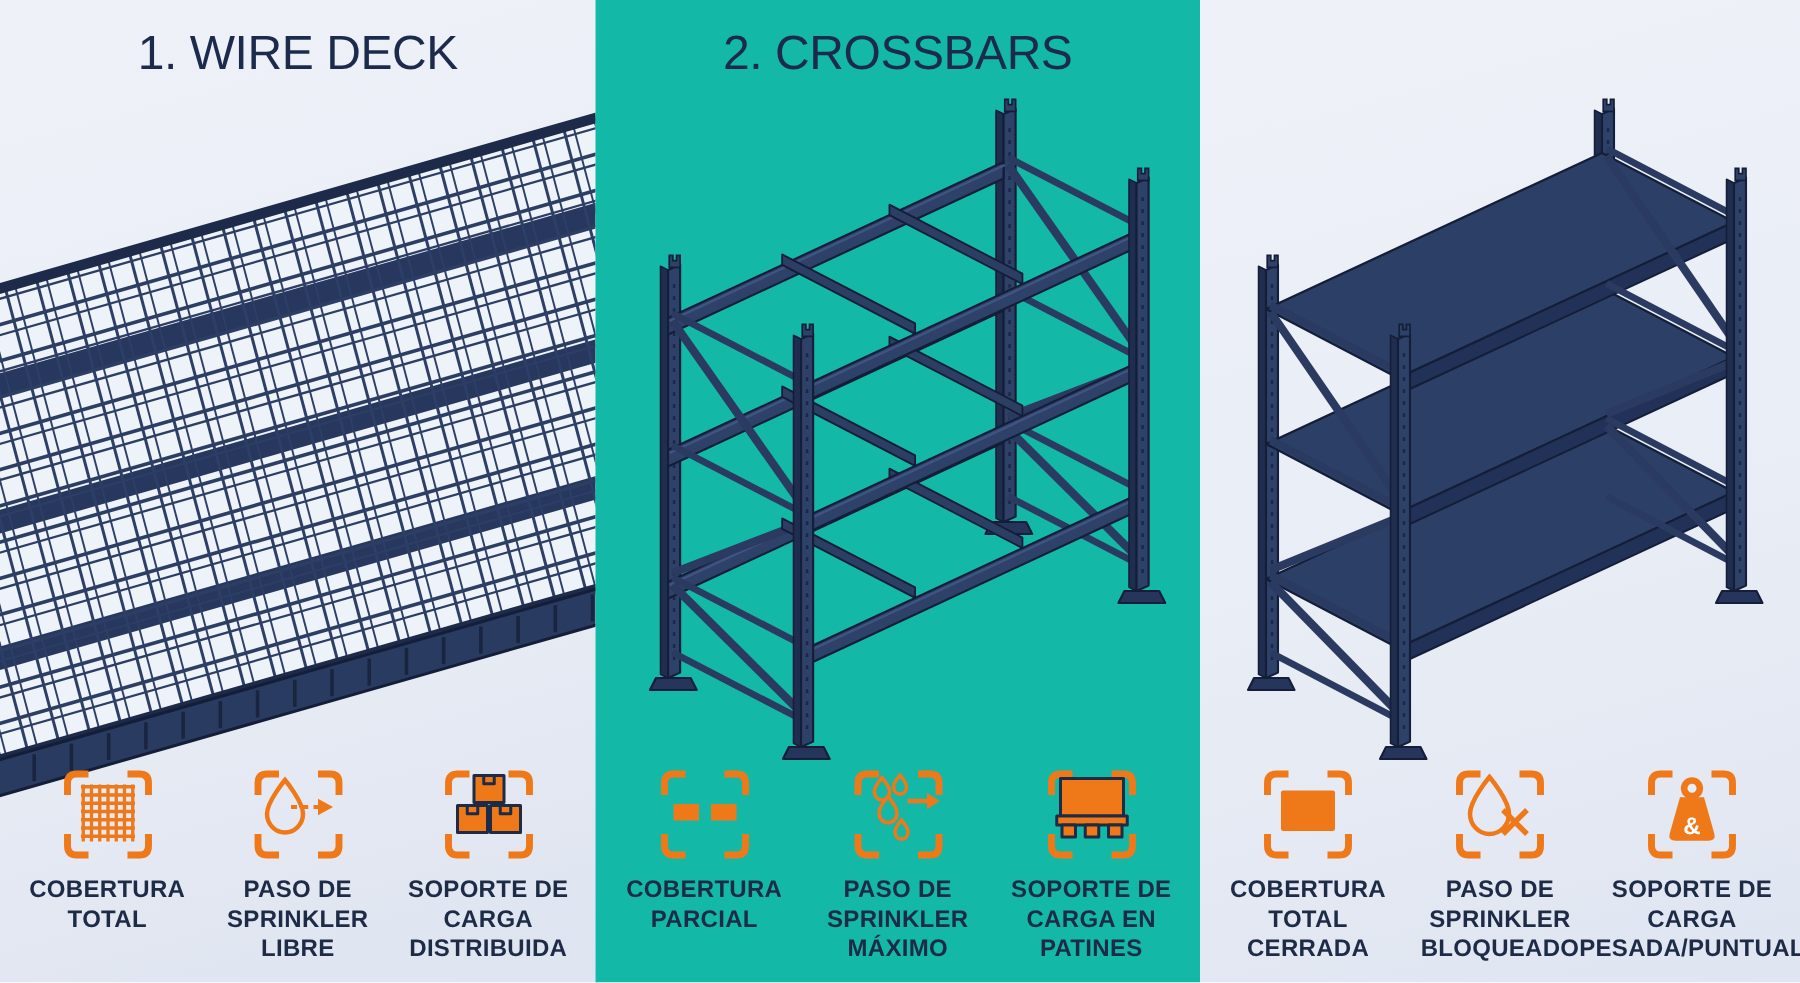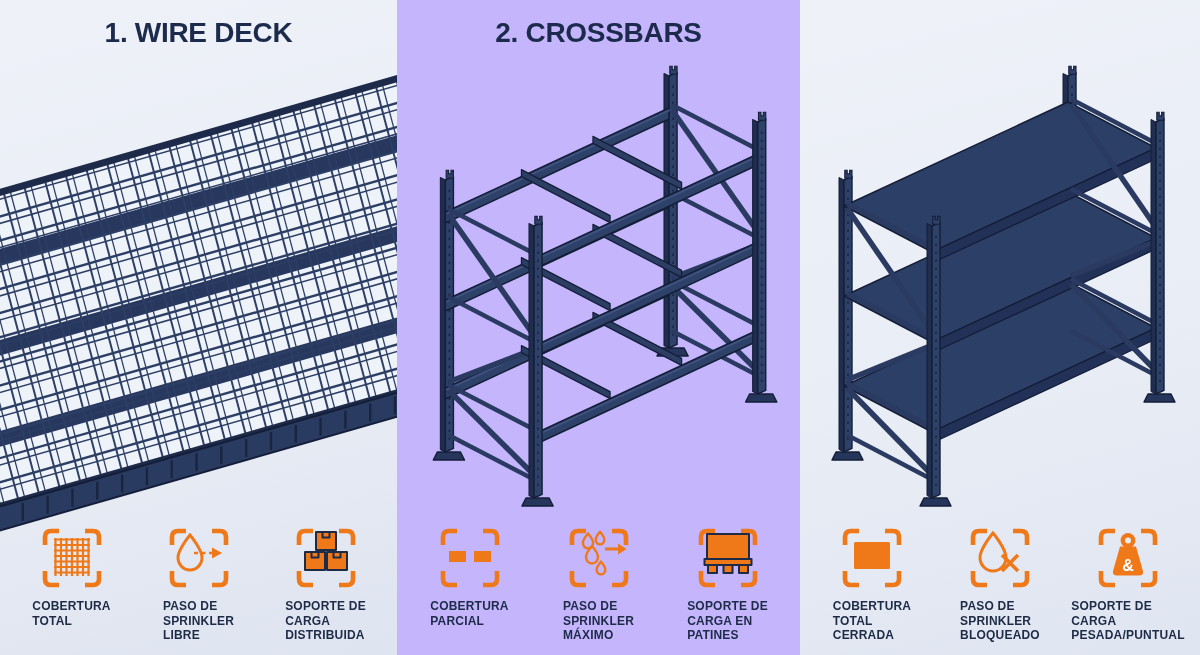--- a/index.html
+++ b/index.html
@@ -1,29 +1,29 @@
 <!DOCTYPE html>
 <html><head>
 <meta charset="utf-8">
 <style>
   html,body{margin:0;padding:0;background:#ffffff;}
   .infographic{position:relative;width:1200px;height:655px;display:flex;overflow:hidden;
     font-family:"Liberation Sans",sans-serif;}
   .panel{position:relative;height:100%;overflow:hidden;}
   .panel-1{width:397px;background:linear-gradient(165deg,#eef1f8 0%,#e9edf5 55%,#dee4f0 100%);}
-  .panel-2{width:403px;background:#c4b5fd;}
+  .panel-2{width:403px;background:#14b8a6;}
   .panel-3{width:400px;background:linear-gradient(165deg,#eef1f8 0%,#e9edf5 55%,#dfe5f1 100%);}
   .art{position:absolute;inset:0;width:100%;height:100%;display:block;}
   .title{position:absolute;top:0;left:0;right:0;margin:0;padding-top:17px;z-index:2;
-    text-align:center;font-size:28px;font-weight:700;letter-spacing:-0.3px;color:#1c2a4c;}
+    text-align:center;font-size:32px;font-weight:400;letter-spacing:-0.3px;color:#1c2a4c;}
   .features{position:absolute;left:0;right:0;bottom:12px;z-index:2;display:flex;padding:0 8px;}
   .feature{flex:1;display:flex;flex-direction:column;align-items:center;}
   .icon{width:64px;height:64px;flex:none;}
-  .label{margin:9px -26px 0;font-size:12px;font-weight:700;line-height:1.22;color:#1d2b47;
-    text-align:left;white-space:pre-line;letter-spacing:0.2px;}
+  .label{margin:9px -26px 0;font-size:16px;font-weight:700;line-height:1.22;color:#1d2b47;
+    text-align:center;white-space:pre-line;letter-spacing:0.2px;}
   .defs-holder{position:absolute;width:0;height:0;overflow:hidden;}
 </style>
 </head>
 <body>
 
 <svg class="defs-holder" aria-hidden="true">
   <defs>
     <g id="frame-brackets" fill="none" stroke="#ef7818" stroke-width="4.6">
       <path d="M5 19 V11 Q5 5 11 5 H19"></path>
       <path d="M45 5 H53 Q59 5 59 11 V19"></path>

